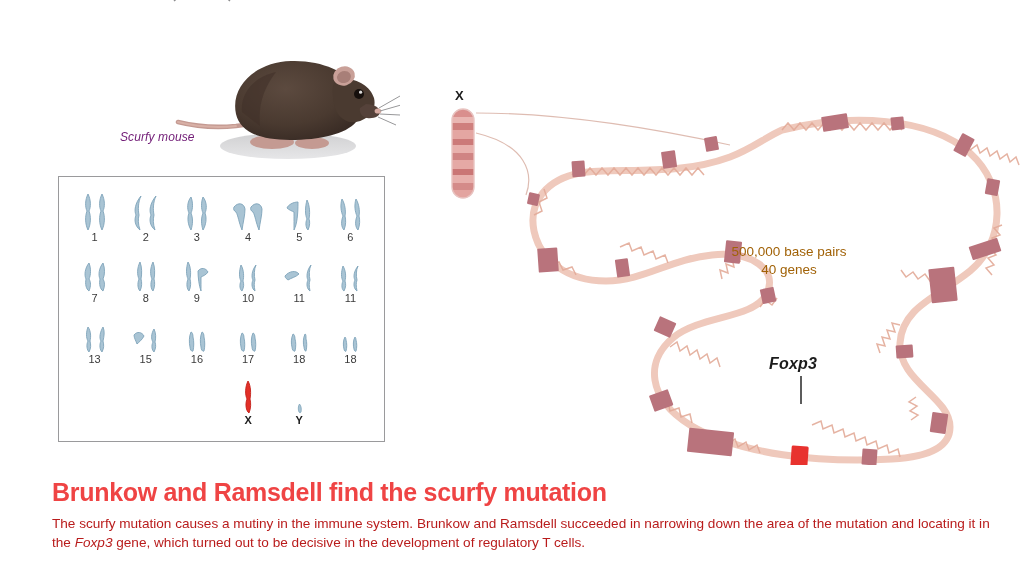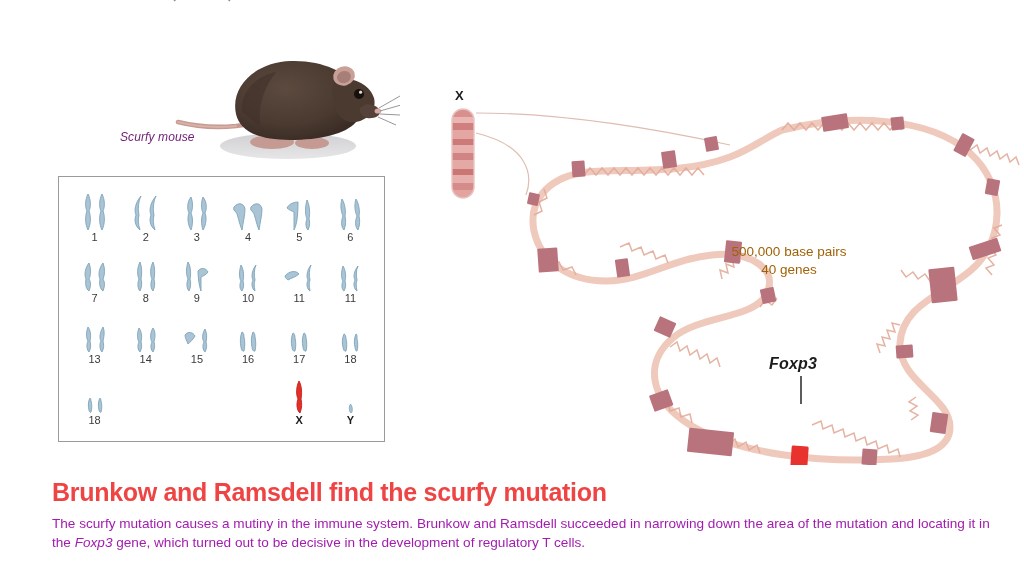--- a/index.html
+++ b/index.html
@@ -58,21 +58,21 @@
   }
   #foxp3-leader{position:absolute;left:800px;top:376px;width:2px;height:28px;background:#5c5c5c;}
 
   
   #caption{position:absolute;left:52px;top:478px;width:950px;}
   #caption-title{
     font-size:25px;font-weight:bold;color:#ef4444;
     letter-spacing:-.3px;line-height:1.15;margin:0 0 7px 0;
   }
   #caption-body{
-    font-size:13.6px;color:#a21caf;line-height:1.42;margin:0;max-width:960px;
+    font-size:13.6px;color:#b91c1c;line-height:1.42;margin:0;max-width:960px;
   }
   #caption-body i{font-style:italic;}
 </style>
 </head>
 <body>
 
 <div id="root">
 
   <div id="figure">
 
@@ -274,31 +274,20 @@
         <div class="kcell">
           <div class="kpair">
             <svg width="11" height="27" viewBox="0 0 11 27">
                 <path d="M5 1 C 3 6, 3 12, 5 15 C 3 19, 4 24, 6 26 C 8 22, 8 19, 7 15 C 8 11, 8 5, 5 1 Z" fill="#a9c4d4" stroke="#7fa4ba" stroke-width="0.9"></path>
               </svg>
             <svg width="11" height="27" viewBox="0 0 11 27">
                 <path d="M7 1 C 4 6, 3 12, 5 15 C 3 19, 4 24, 6 26 C 8 22, 8 19, 7 15 C 8 11, 9 5, 7 1 Z" fill="#a9c4d4" stroke="#7fa4ba" stroke-width="0.9"></path>
               </svg>
           </div>
           <div class="klabel">13</div>
-        </div>
-        <div class="kcell">
-          <div class="kpair">
-            <svg width="11" height="26" viewBox="0 0 11 26">
-                <path d="M5 1 C 3 6, 3 12, 5 15 C 3 19, 4 23, 6 25 C 8 21, 8 18, 7 15 C 8 11, 8 5, 5 1 Z" fill="#a9c4d4" stroke="#7fa4ba" stroke-width="0.9"></path>
-              </svg>
-            <svg width="11" height="26" viewBox="0 0 11 26">
-                <path d="M6 1 C 3 6, 3 12, 5 15 C 3 19, 4 23, 6 25 C 8 21, 8 18, 7 15 C 8 11, 9 5, 6 1 Z" fill="#a9c4d4" stroke="#7fa4ba" stroke-width="0.9"></path>
-              </svg>
-          </div>
-          <div class="klabel">14</div>
         </div>
         <div class="kcell">
           <div class="kpair">
             <svg width="14" height="25" viewBox="0 0 14 25">
                 <path d="M2 7 C 5 3, 10 4, 12 8 C 10 12, 7 14, 5 16 C 4 13, 2 10, 2 7 Z" fill="#a9c4d4" stroke="#7fa4ba" stroke-width="0.9"></path>
               </svg>
             <svg width="11" height="25" viewBox="0 0 11 25">
                 <path d="M6 1 C 3 6, 3 11, 5 14 C 3 18, 4 22, 6 24 C 8 20, 8 17, 7 14 C 8 10, 8 5, 6 1 Z" fill="#a9c4d4" stroke="#7fa4ba" stroke-width="0.9"></path>
               </svg>
           </div>

